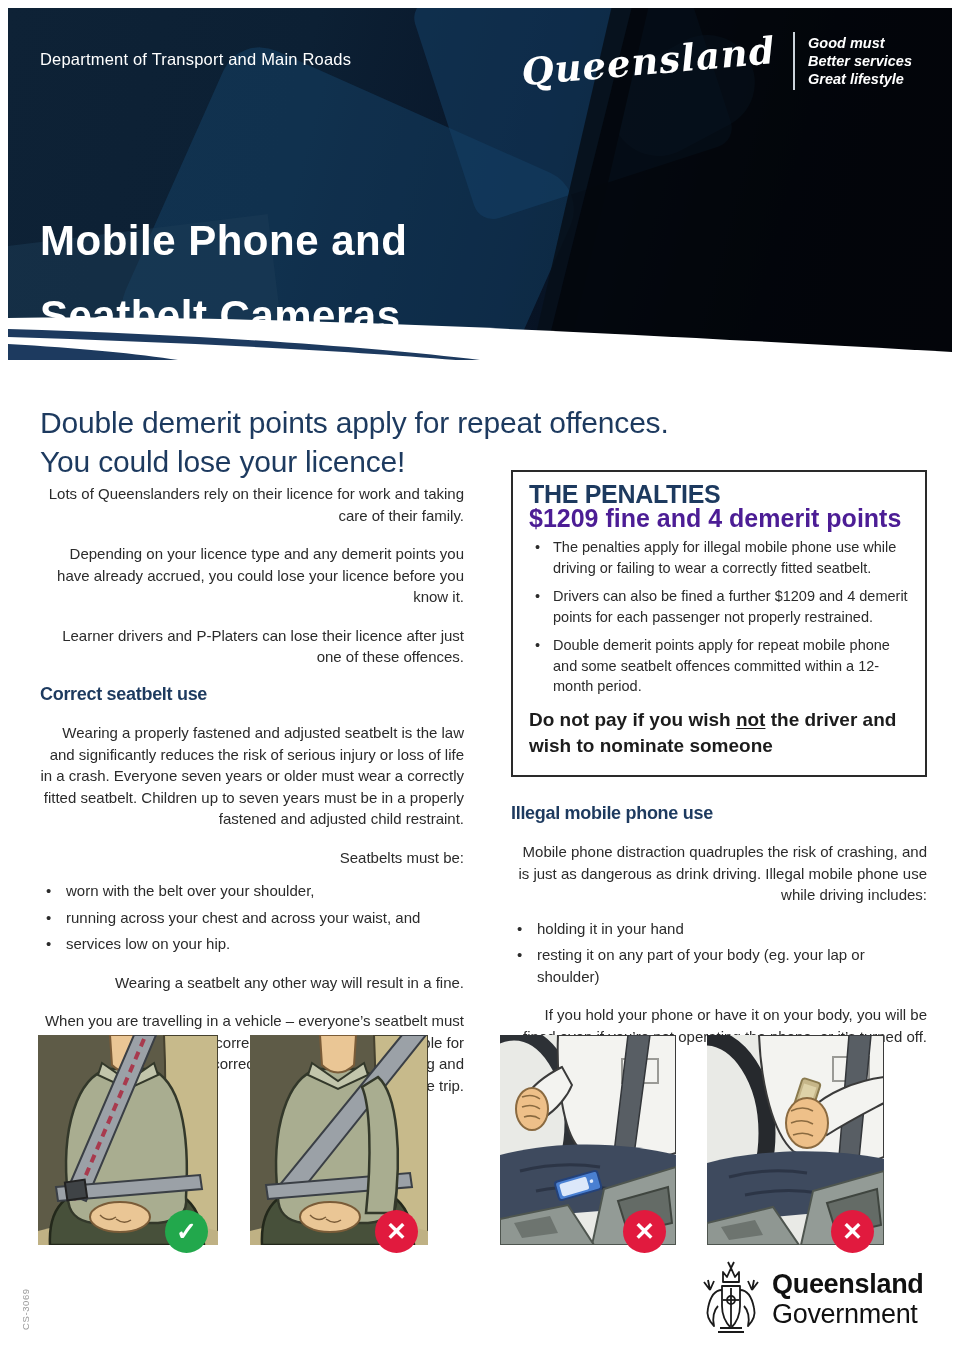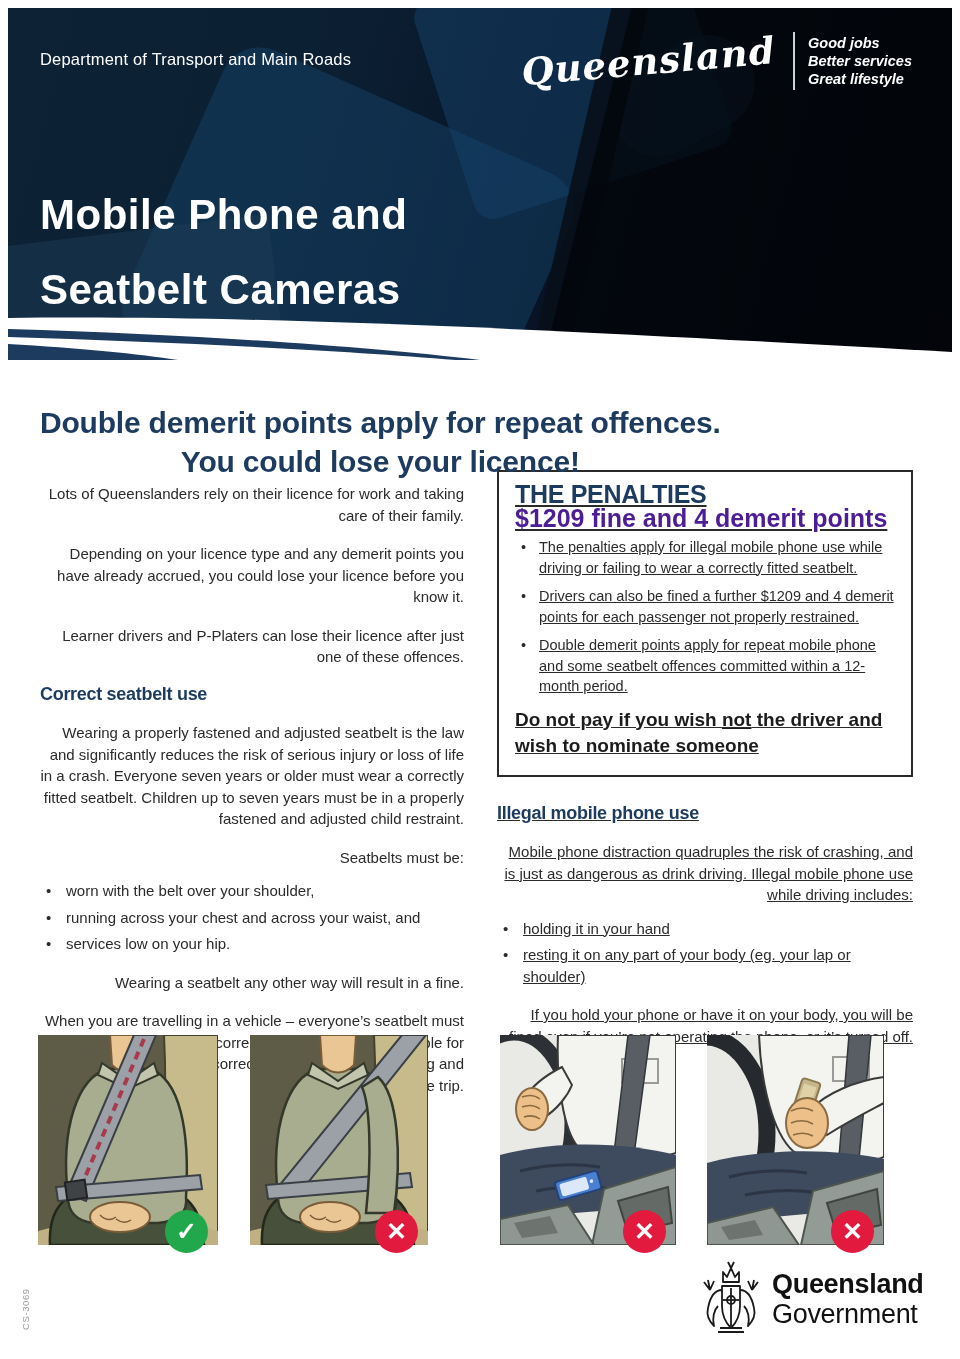--- a/index.html
+++ b/index.html
@@ -30,33 +30,33 @@
   }
   .qld-logo { position:absolute; right:40px; top:24px; display:flex; align-items:center; gap:13px; z-index:3; }
   .qld-script {
     font-family:"DejaVu Serif", serif; font-style:italic; font-weight:bold;
     font-size:37px; color:#ffffff; transform:rotate(-5deg); letter-spacing:1px; padding-right:4px;
   }
   .qld-divider { width:2px; height:58px; background:#ccd4db; }
   .qld-taglines { font-size:14.5px; font-style:italic; font-weight:bold; color:#ffffff; line-height:18px; }
 
   .hero-title { position:absolute; left:32px; top:155px; z-index:3; color:#ffffff; font-weight:bold; font-size:42px; letter-spacing:.5px; }
-  .hero-title div { margin-bottom:27px; }
+  .hero-title div { margin-bottom:27px;margin-top:26px; }
 
   .swoosh { position:absolute; left:0; bottom:0; z-index:4; display:block; }
 
   
   .headline {
     position:absolute; left:40px; top:378px; z-index:2;
-    font-size:30px; font-weight:bold; color:#1d3a5f; line-height:39px; letter-spacing:-.2px;text-align:center;
+    font-size:30px; font-weight:normal; color:#1d3a5f; line-height:39px; letter-spacing:-.2px;
   }
 
   
   .col-left  { position:absolute; left:40px;  top:466px; width:424px; font-size:15px; line-height:21.5px; }
-  .col-right { position:absolute; left:497px; top:470px; width:416px; font-size:15px; line-height:21.5px;text-decoration:underline; }
+  .col-right { position:absolute; left:511px; top:470px; width:416px; font-size:15px; line-height:21.5px; }
   .col-left p, .col-right p { margin:17px 0 10px;text-align:right; }
   h3.section { font-size:18px; font-weight:bold; color:#1d3a5f; margin:16px 0 10px; letter-spacing:-.3px; }
   ul.bullets { list-style:none; margin:12px 0 12px; padding:0; }
   ul.bullets li { position:relative; padding-left:26px; margin-bottom:5px; }
   ul.bullets li::before { content:"•"; position:absolute; left:6px; }
 
   
   .penalties { border:2px solid #2a2a2a; padding:12px 16px 16px; background:#ffffff; }
   .penalties h3 { margin:0 0 2px; font-size:25px; font-weight:bold; color:#1d3a5f; letter-spacing:-.3px; }
   .penalties .sub { margin:0 0 8px; font-size:25px; font-weight:bold; color:#4c1d95; }
@@ -103,21 +103,21 @@
     <div class="shape hs3"></div>
     <div class="shape hs5"></div>
     <div class="shape hs6"></div>
 
     <div class="dept">Department of Transport and Main Roads</div>
 
     <div class="qld-logo">
       <span class="qld-script">Queensland</span>
       <span class="qld-divider"></span>
       <span class="qld-taglines">
-        <div>Good jobs</div>
+        <div>Good must</div>
         <div>Better services</div>
         <div>Great lifestyle</div>
       </span>
     </div>
 
     <h1 class="hero-title">
       <div>Mobile Phone and</div>
       <div>Seatbelt Cameras</div>
     </h1>
 

